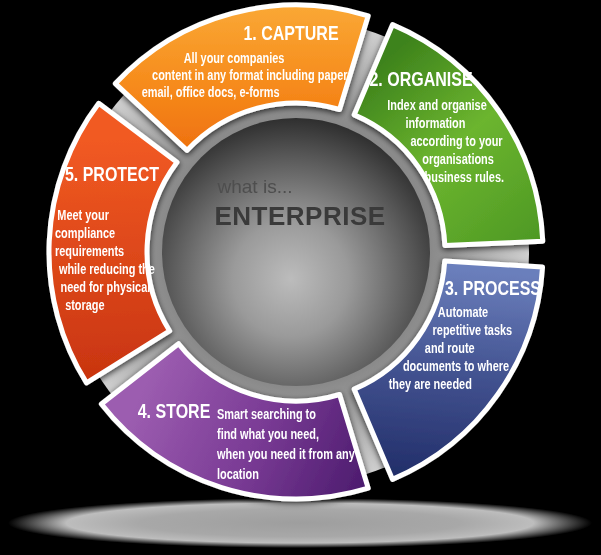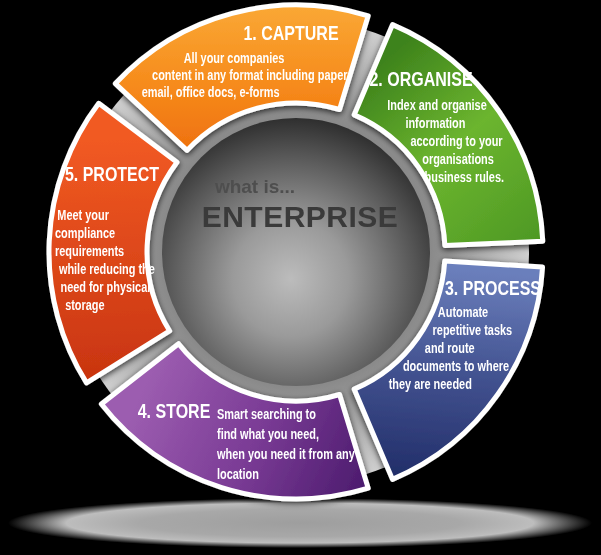--- a/index.html
+++ b/index.html
@@ -18,22 +18,22 @@
   .t-capture{left:221px;top:22px;width:140px;}
   .b-capture{left:124px;top:50px;width:220px;}
   .t-organise{left:351px;top:68px;width:140px;}
   .b-organise{left:372px;top:96px;width:130px;line-height:18px;}
   .t-process{left:423px;top:277px;width:140px;}
   .b-process{left:398px;top:303px;width:130px;line-height:18px;}
   .t-store{left:104px;top:400px;width:140px;}
   .b-store{left:217px;top:404px;width:145px;line-height:20px;}
   .t-protect{left:42px;top:163px;width:140px;}
   .b-protect{left:55px;top:206px;width:140px;line-height:18px;}
-  .center-intro{font-weight:bold;font-size:19px;left:205px;top:176px;width:100px;text-align:center;}
-  .center-title{left:178px;top:203px;width:244px;text-align:center;font-size:30px;line-height:27px;letter-spacing:0.5px;}
+  .center-intro{font-weight:normal;font-size:19px;left:205px;top:176px;width:100px;text-align:center;}
+  .center-title{left:178px;top:203px;width:244px;text-align:center;font-size:26px;line-height:27px;letter-spacing:0.5px;}
 </style>
 </head>
 <body>
 
 <div class="stage">
 
   <div class="floor-shadow" style="background: radial-gradient(closest-side, rgb(158, 158, 158) 0%, rgb(168, 168, 168) 55%, rgb(189, 189, 189) 80%, rgba(185, 185, 185, 0) 100%);"></div>
 
   <svg class="diagram" id="diagram-svg" width="601" height="555" viewBox="0 0 601 555">
       <defs>

